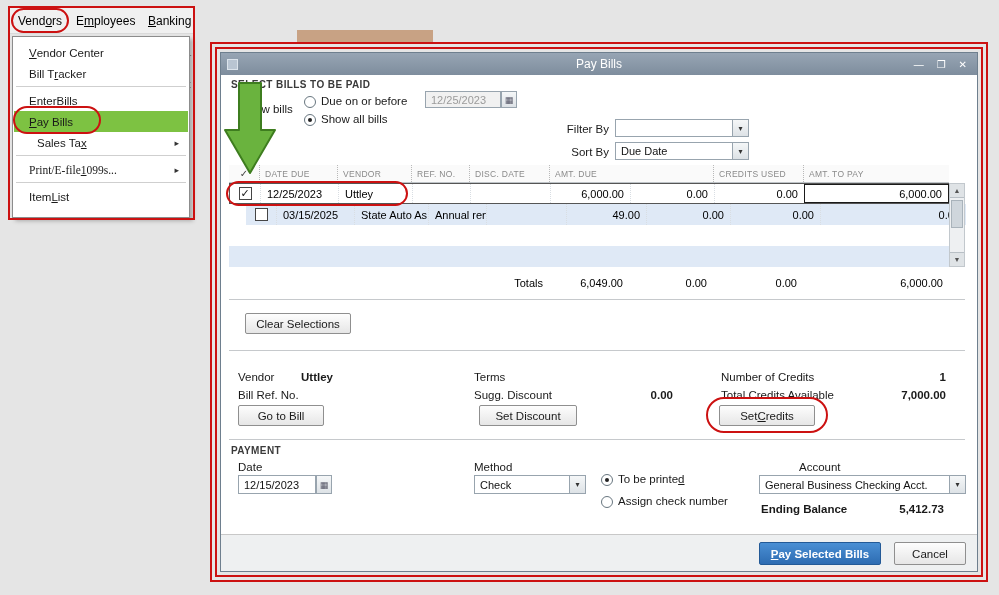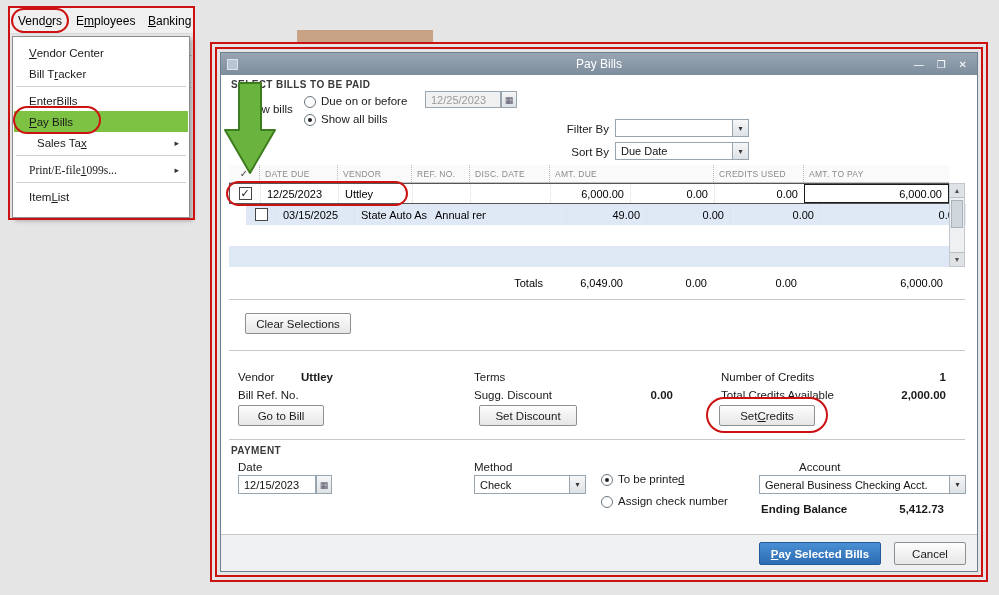--- a/index.html
+++ b/index.html
@@ -191,21 +191,21 @@
     <div class="lbl" style="left:17px;top:318px;">Vendor</div>
     <div class="lbl" style="left:80px;top:318px;font-weight:bold;">Uttley</div>
     <div class="lbl" style="left:253px;top:318px;">Terms</div>
     <div class="lbl" style="left:500px;top:318px;">Number of Credits</div>
     <div class="lbl" style="left:680px;top:318px;width:45px;text-align:right;font-weight:bold;">1</div>
 
     <div class="lbl" style="left:17px;top:336px;">Bill Ref. No.</div>
     <div class="lbl" style="left:253px;top:336px;">Sugg. Discount</div>
     <div class="lbl" style="left:400px;top:336px;width:52px;text-align:right;font-weight:bold;">0.00</div>
     <div class="lbl" style="left:500px;top:336px;">Total Credits Available</div>
-    <div class="lbl" style="left:640px;top:336px;width:85px;text-align:right;font-weight:bold;">2,000.00</div>
+    <div class="lbl" style="left:640px;top:336px;width:85px;text-align:right;font-weight:bold;">7,000.00</div>
 
     <div class="btn" style="left:17px;top:352px;width:86px;height:21px;">Go to Bill</div>
     <div class="btn" style="left:258px;top:352px;width:98px;height:21px;">Set Discount</div>
     <div class="btn" style="left:498px;top:352px;width:96px;height:21px;">
         <span>Set </span>
         <span class="key">C</span>
         <span>redits</span>
       </div>
 
     <div class="divline" style="left:8px;top:386px;width:736px;"></div>

